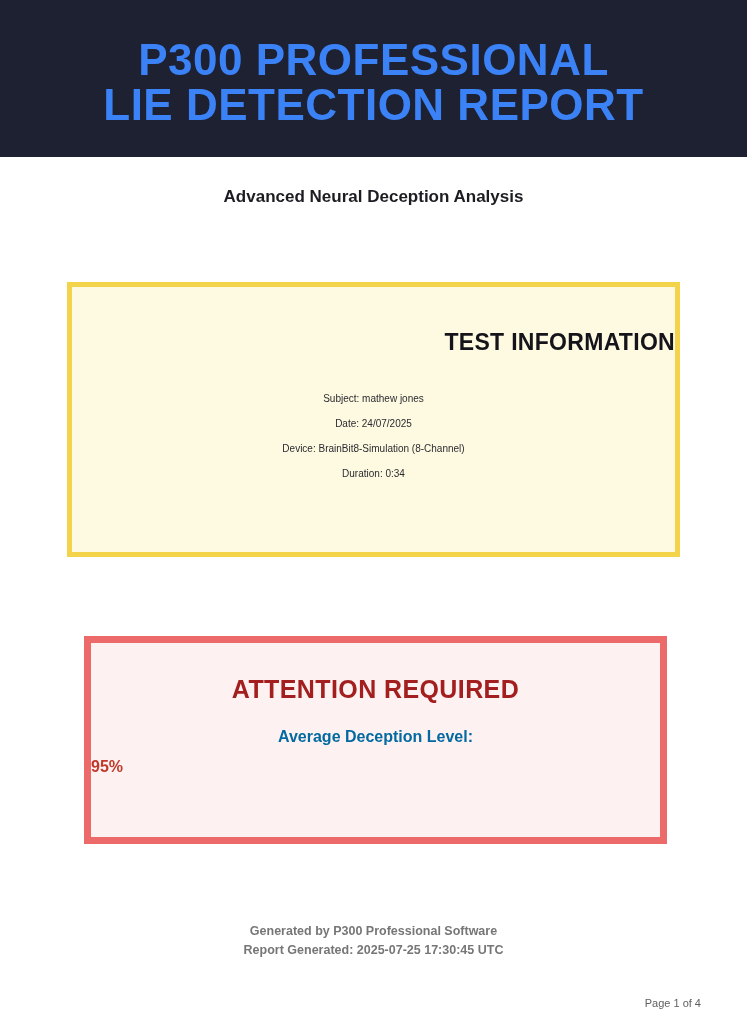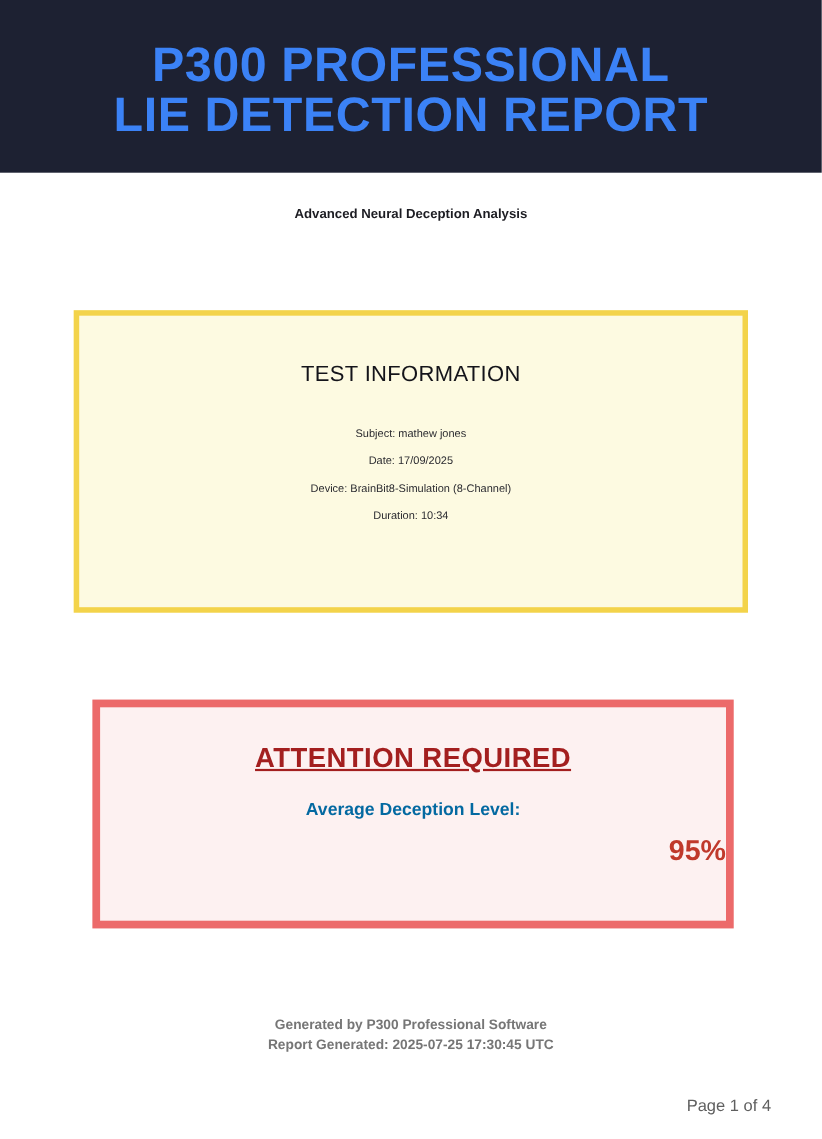--- a/index.html
+++ b/index.html
@@ -41,42 +41,42 @@
     font-size: 44px;
     font-weight: bold;
     letter-spacing: 0.5px;
     line-height: 45px;
     text-align: center;
   }
 
   
   .subtitle {
     text-align: center;
-    font-size: 12px;
+    font-size: 17px;
     font-weight: bold;
     color: #1c1c22;
     margin-top: 30px;
   }
 
   
   .info-box {
     position: absolute;
     left: 67px;
     top: 282px;
     width: 613px;
     height: 275px;
     background: #fdfae1;
     border: 5px solid #f3d34a;
     box-sizing: border-box;
     padding-top: 42px;
   }
   .info-box-title {
-    text-align: center;
-    font-size: 20px;
-    font-weight: normal;
+    text-align: right;
+    font-size: 23px;
+    font-weight: bold;
     color: #14141a;
     letter-spacing: 0.3px;
   }
   .info-rows {
     margin-top: 30px;
     text-align: center;
   }
   .info-row {
     font-size: 10px;
     color: #2b2b30;
@@ -94,32 +94,31 @@
     border: 7px solid #ec6a6a;
     box-sizing: border-box;
     padding-top: 32px;
   }
   .alert-title {
     text-align: center;
     font-size: 25px;
     font-weight: bold;
     color: #a31f1f;
     letter-spacing: 0.4px;
-    text-decoration: underline;
   }
   .alert-label {
     text-align: center;
     font-size: 16px;
     font-weight: bold;
     color: #0369a1;
     margin-top: 24px;
   }
   .alert-value {
-    text-align: right;
-    font-size: 26px;
+    text-align: left;
+    font-size: 16px;
     font-weight: bold;
     color: #c0392b;
     margin-top: 12px;
   }
 
   
   .footer {
     position: absolute;
     left: 0;
     top: 922px;
@@ -129,43 +128,43 @@
   .footer-line {
     font-size: 12.5px;
     font-weight: bold;
     color: #767676;
     line-height: 19px;
   }
   .page-number {
     position: absolute;
     right: 46px;
     top: 997px;
-    font-size: 15px;
+    font-size: 11px;
     color: #5f5f5f;
   }
 </style>
 </head>
 <body>
 
 <div class="page">
 
   <div class="header-banner">
     <div class="header-title-line">P300 PROFESSIONAL</div>
     <div class="header-title-line">LIE DETECTION REPORT</div>
   </div>
 
   <div class="subtitle">Advanced Neural Deception Analysis</div>
 
   <div class="info-box">
     <div class="info-box-title">TEST INFORMATION</div>
     <div class="info-rows">
       <div class="info-row">Subject: mathew jones</div>
-      <div class="info-row">Date: 17/09/2025</div>
+      <div class="info-row">Date: 24/07/2025</div>
       <div class="info-row">Device: BrainBit8-Simulation (8-Channel)</div>
-      <div class="info-row">Duration: 10:34</div>
+      <div class="info-row">Duration: 0:34</div>
     </div>
   </div>
 
   <div class="alert-box">
     <div class="alert-title">ATTENTION REQUIRED</div>
     <div class="alert-label">Average Deception Level:</div>
     <div class="alert-value">95%</div>
   </div>
 
   <div class="footer">

